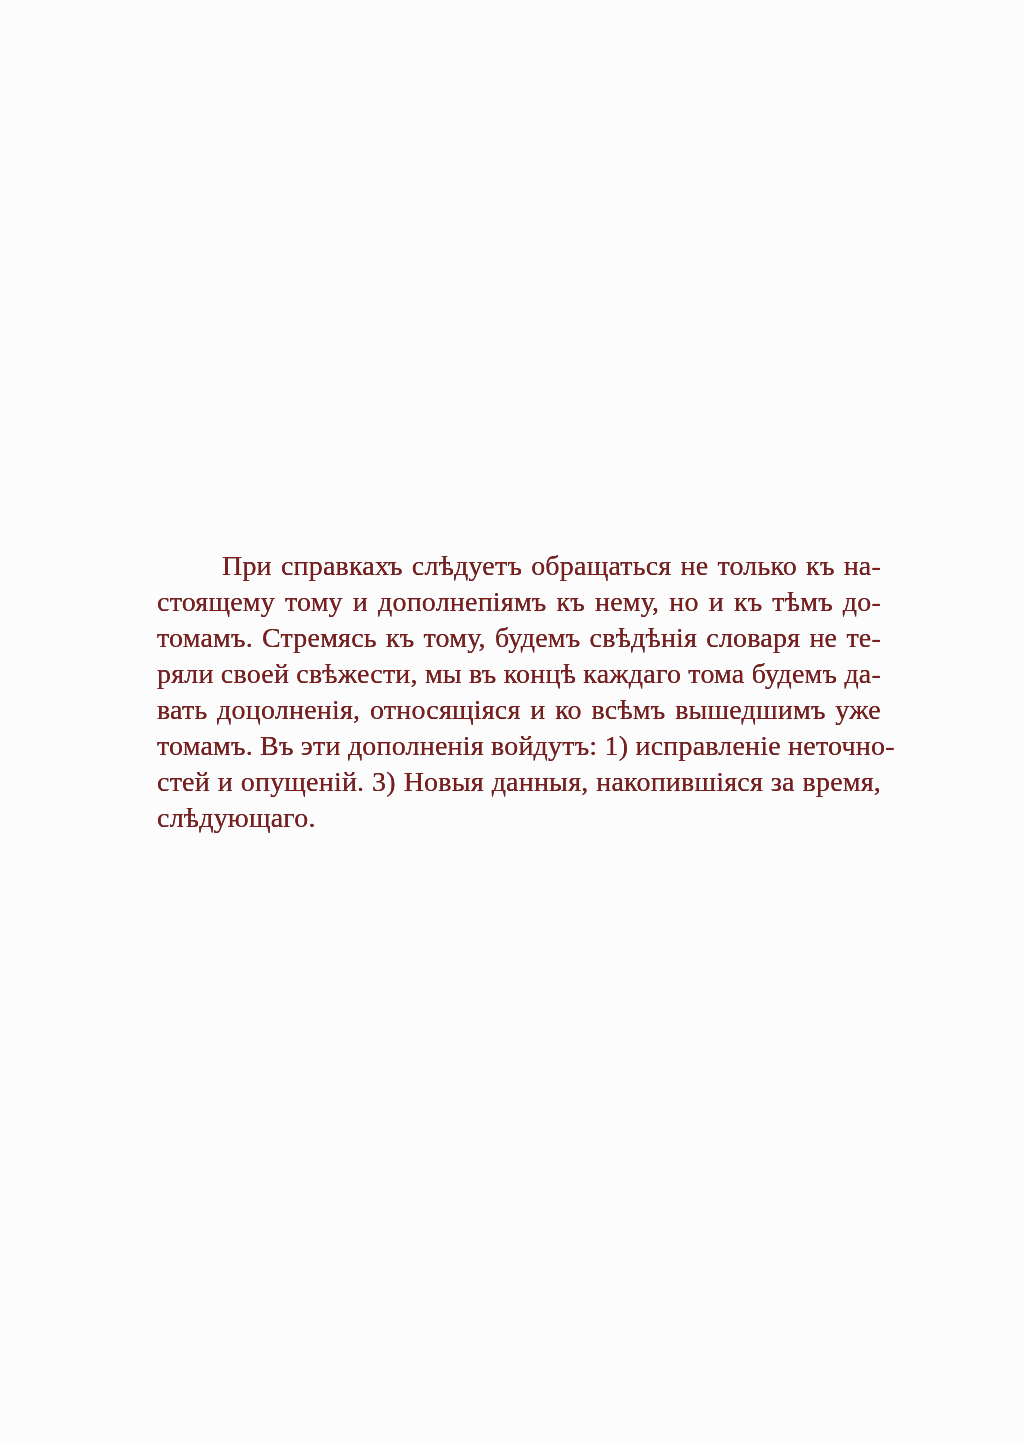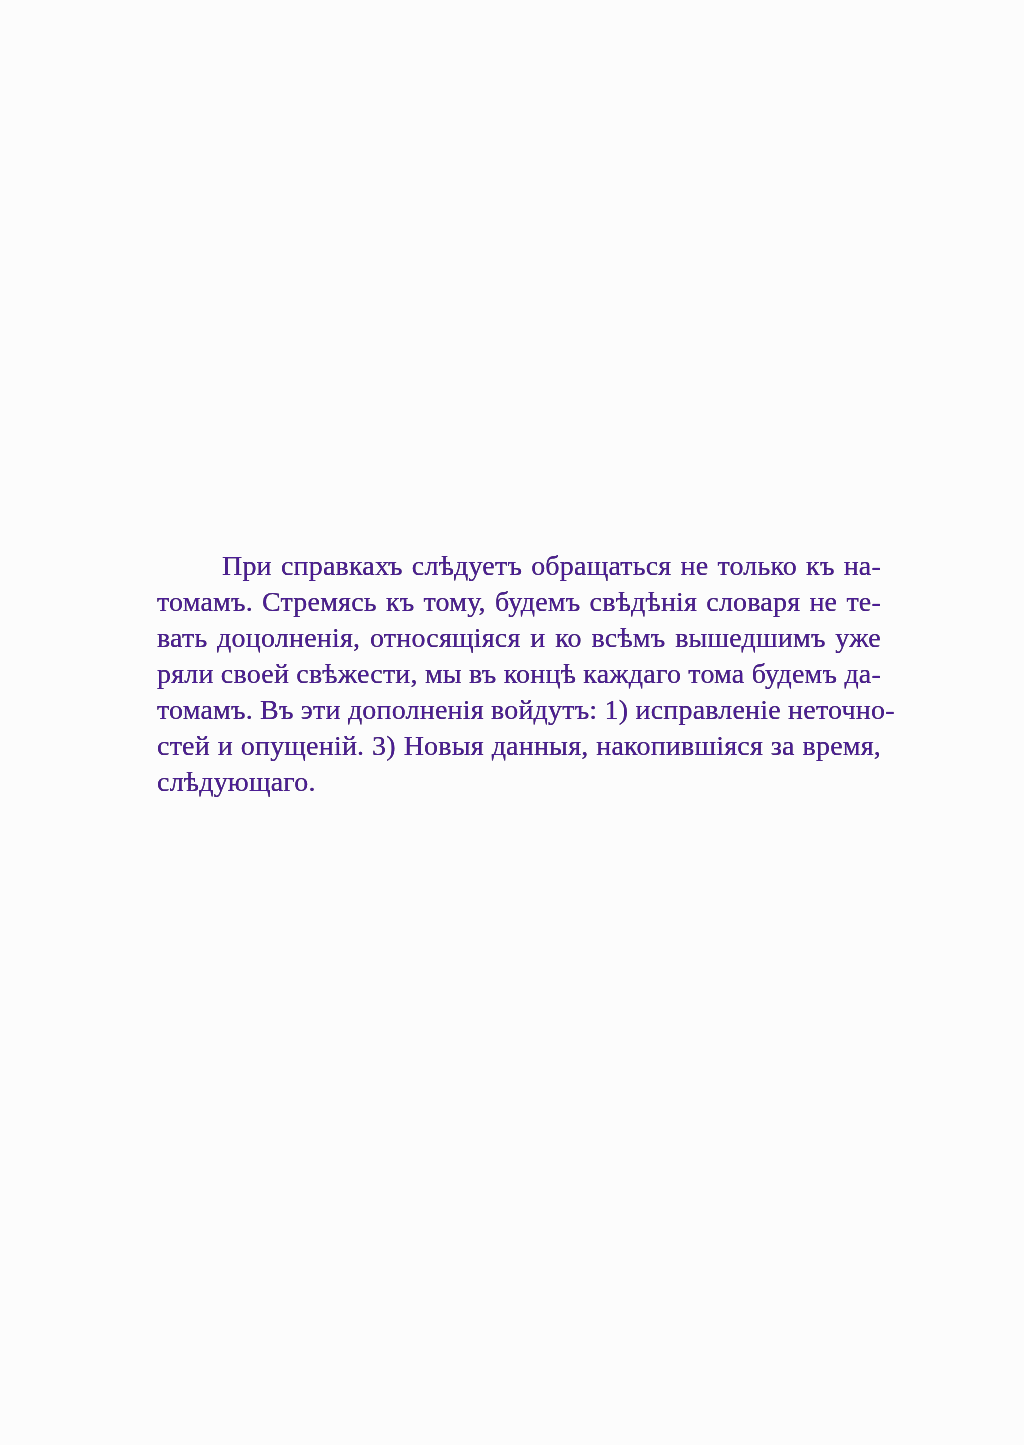--- a/index.html
+++ b/index.html
@@ -22,21 +22,21 @@
     background: #fcfcfc;
   }
   .paragraph {
     position: absolute;
     left: 157px;
     top: 548px;
     width: 724px;
     font-family: "Liberation Serif", "DejaVu Serif", serif;
     font-size: 28px;
     line-height: 36px;
-    color: #4c1d95;
+    color: #7f1d1d;
     text-shadow: 0 0 0.5px #2a2a2a;
     letter-spacing: 0.2px;
   }
   .line {
     height: 36px;
     text-align: justify;
     text-align-last: justify;
     white-space: nowrap;
   }
   .line.indent {
@@ -46,20 +46,21 @@
     text-align: left;
     text-align-last: left;
   }
 </style>
 </head>
 <body>
 
 <div class="scan-page">
   <div class="paragraph">
     <div class="line indent">При справкахъ слѣдуетъ обращаться не только къ на-</div>
+    <div class="line">стоящему тому и дополнепіямъ къ нему, но и къ тѣмъ до-</div>
     <div class="line">томамъ. Стремясь къ тому, будемъ свѣдѣнія словаря не те-</div>
+    <div class="line">ряли своей свѣжести, мы въ концѣ каждаго тома будемъ да-</div>
     <div class="line">вать доцолненія, относящіяся и ко всѣмъ вышедшимъ уже</div>
-    <div class="line">ряли своей свѣжести, мы въ концѣ каждаго тома будемъ да-</div>
     <div class="line">томамъ. Въ эти дополненія войдутъ: 1) исправленіе неточно-</div>
     <div class="line">стей и опущеній. 3) Новыя данныя, накопившіяся за время,</div>
     <div class="line last">слѣдующаго.</div>
   </div>
 </div>
 
 </body></html>

